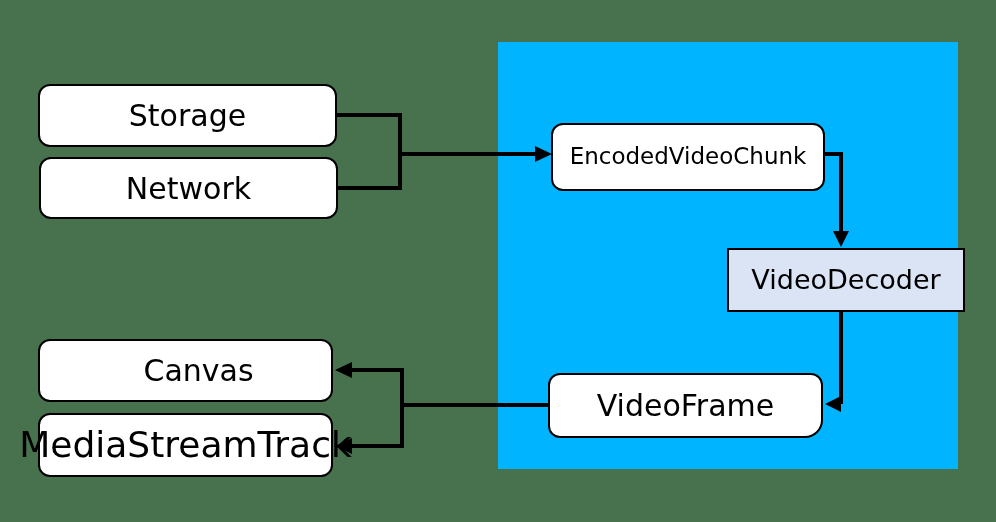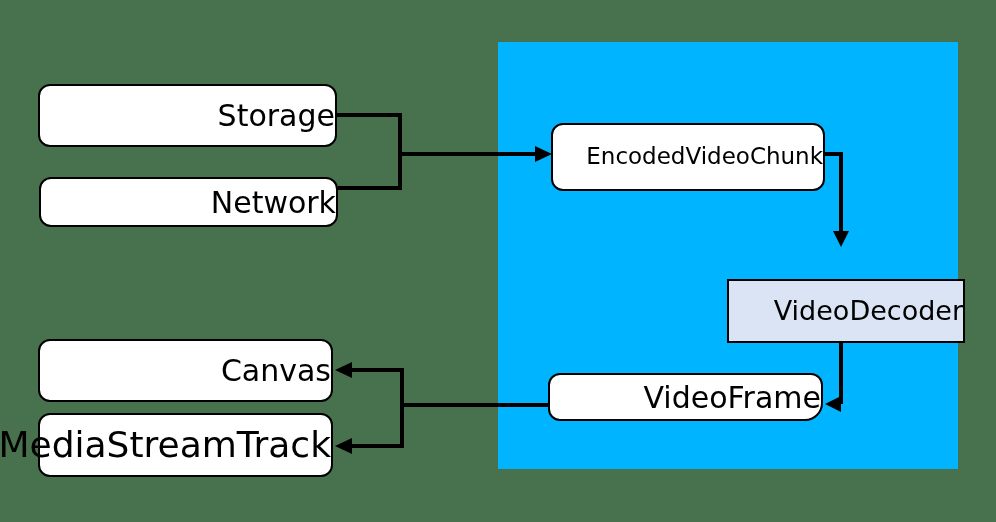--- a/index.html
+++ b/index.html
@@ -21,36 +21,36 @@
   }
   .wires {
     position: absolute; left: 0; top: 0;
     width: 996px; height: 522px;
     pointer-events: none;
   }
   .wire { stroke: var(--stroke, #000); stroke-width: 4; fill: none; }
   .head { fill: var(--stroke, #000); stroke: none; }
   .node {
     position: absolute;
-    display: flex; align-items: center; justify-content: flex-end;
+    display: flex; align-items: center; justify-content: center;
     box-sizing: border-box;
     background: var(--node-fill, #fff);
     border: 2px solid var(--stroke, #000);
     border-radius: 12px;
     color: #000;
     text-align: center;
     line-height: 1.1;
     white-space: nowrap;
   }
   #node-storage             { left: 38px;  top: 84px;  width: 299px; height: 63px; font-size: 30px; }
-  #node-network             { left: 39px;  top: 157px; width: 299px; height: 50px; font-size: 30px; margin-top: 20px; }
+  #node-network             { left: 39px;  top: 157px; width: 299px; height: 62px; font-size: 30px; }
   #node-encoded-video-chunk { left: 551px; top: 123px; width: 274px; height: 68px; font-size: 23px; }
   #node-video-decoder       { left: 727px; top: 248px; width: 238px; height: 64px; font-size: 27px;
-                              background: var(--decoder-fill, #dbe4f4); border-radius: 0; margin-top: 31px; }
-  #node-video-frame         { left: 548px; top: 373px; width: 275px; height: 48px; font-size: 30px;
+                              background: var(--decoder-fill, #dbe4f4); border-radius: 0; }
+  #node-video-frame         { left: 548px; top: 373px; width: 275px; height: 65px; font-size: 30px;
                               border-bottom-right-radius: 18px; }
   #node-canvas              { left: 38px;  top: 339px; width: 295px; height: 63px; font-size: 30px; padding-left: 26px; }
   #node-media-stream-track  { left: 38px;  top: 413px; width: 295px; height: 64px; font-size: 36px; }
 </style>
 </head>
 <body>
 
 <div class="stage">
 
   <div class="panel"></div>

